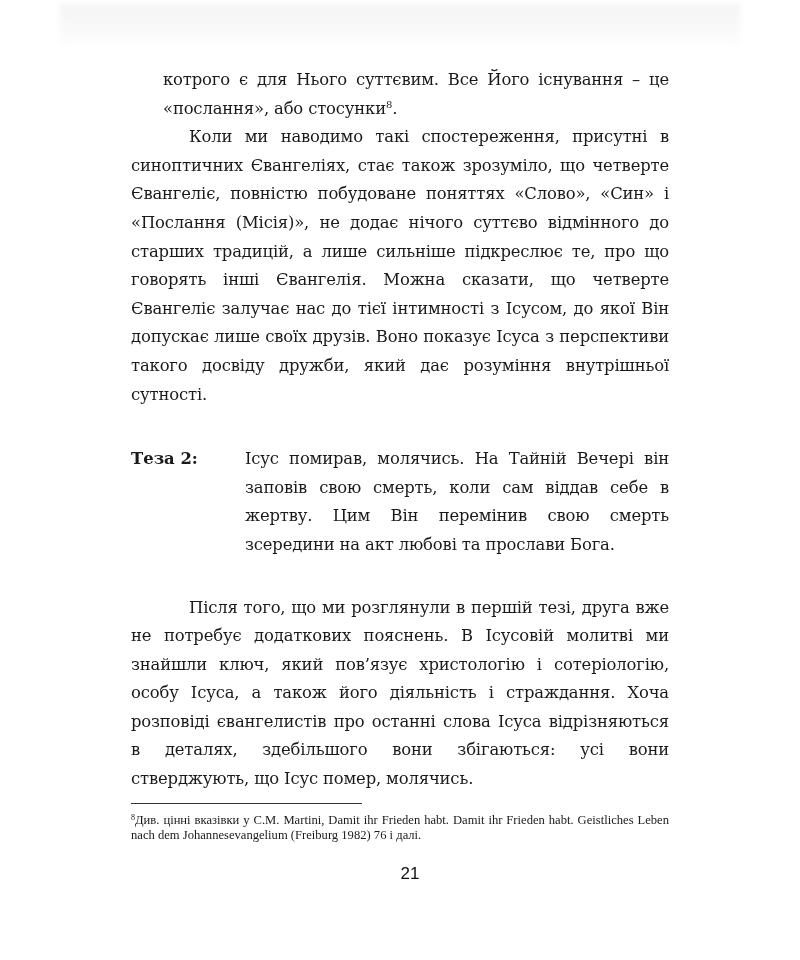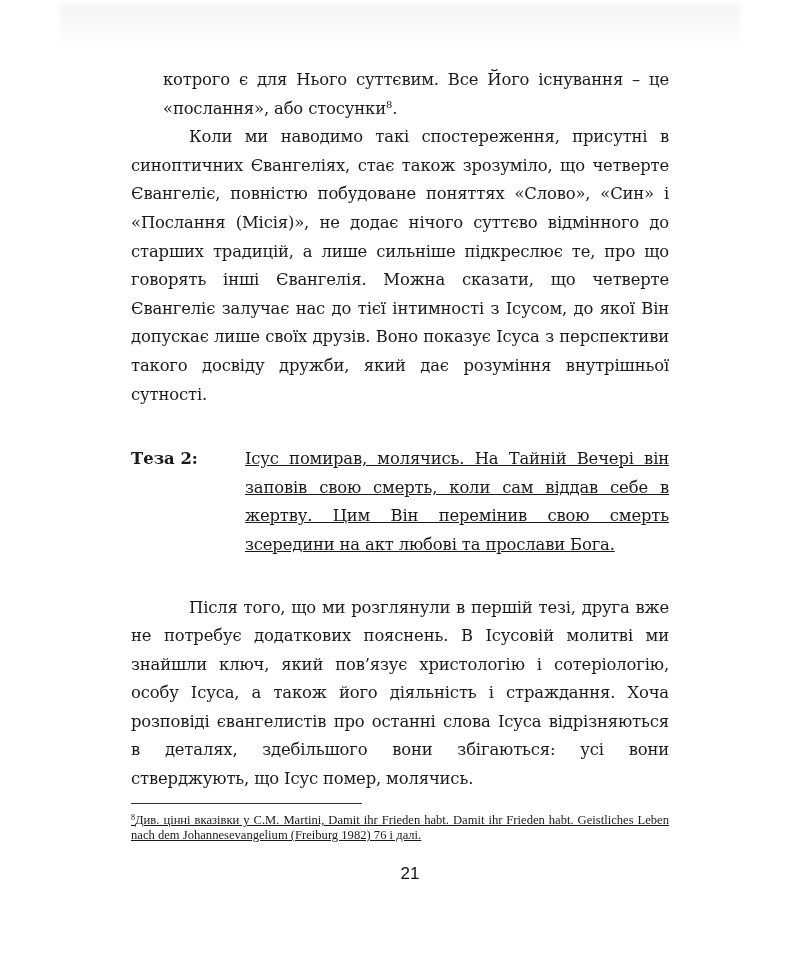--- a/index.html
+++ b/index.html
@@ -52,21 +52,20 @@
       font-size: 16.4px;
       line-height: 28.6px;
     }
     .thesis-body {
       flex: 1;
       font-size: 16.4px;
       line-height: 28.6px;
       text-align: justify;
       text-align-last: left;
       letter-spacing: -0.15px;
-      text-decoration: underline;
     }
     sup {
       font-size: 10px;
       line-height: 0;
       vertical-align: 6px;
     }
     .footnote-rule {
       position: absolute;
       left: 131px;
       top: 803px;
@@ -78,21 +77,20 @@
       position: absolute;
       left: 131px;
       top: 813px;
       width: 538px;
       font-family: "Liberation Serif", serif;
       font-size: 12.6px;
       line-height: 15px;
       text-align: justify;
       text-align-last: left;
       color: #1a1a1a;
-      text-decoration: underline;
     }
     .footnote sup {
       font-size: 8px;
       vertical-align: 4px;
     }
     .page-number {
       position: absolute;
       left: 0;
       width: 800px;
       top: 864px;

